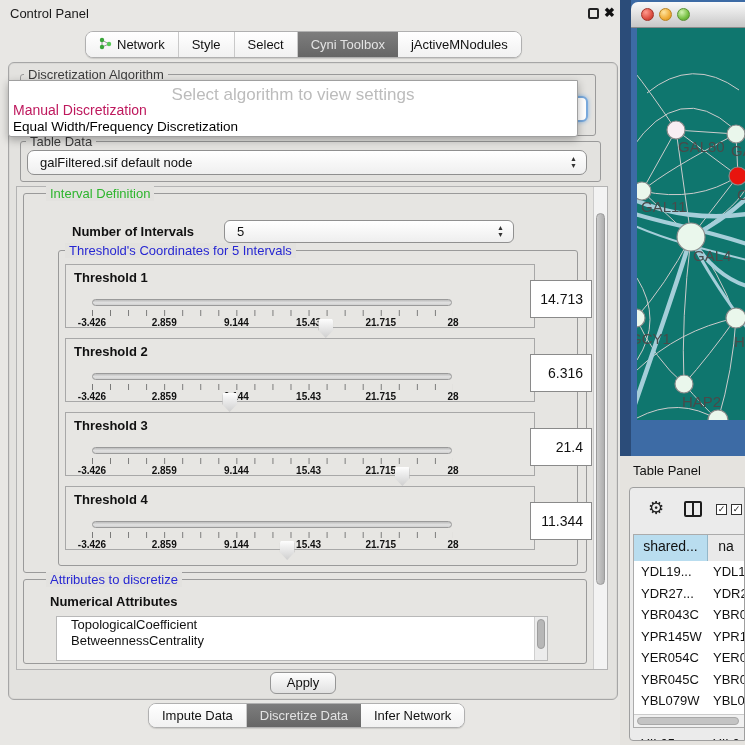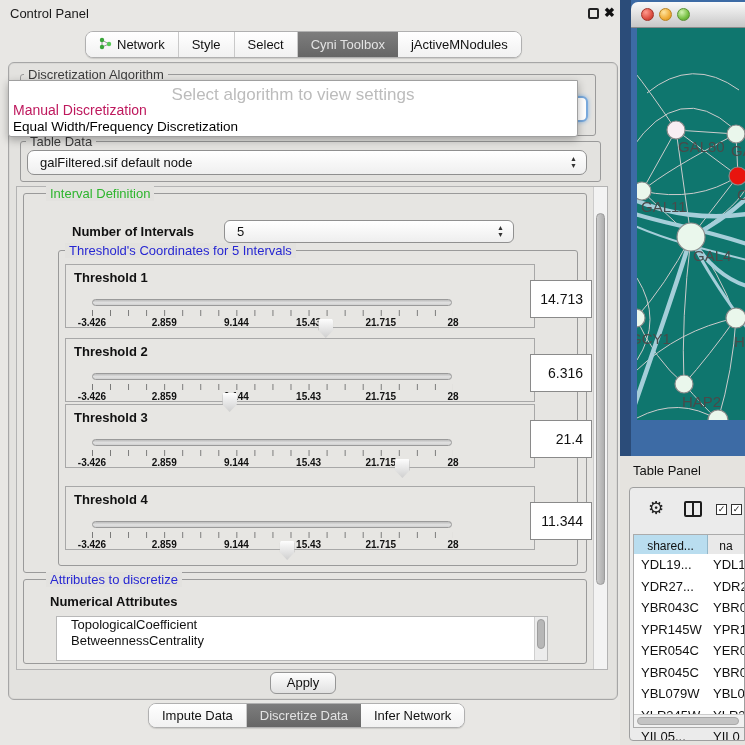--- a/index.html
+++ b/index.html
@@ -85,21 +85,21 @@
 
   .tp-area { position:absolute; left:620px; top:456px; width:125px; height:289px; background:#e5e3df; }
   .tp-title { position:absolute; left:13px; top:7px; font-size:13px; color:#111; }
   .tp-panel { position:absolute; left:9px; top:31px; width:116px; height:254px; background:#ebebeb; border:1px solid #9f9f9f; border-radius:4px 0 0 4px; overflow:hidden; }
   .gear-icon { position:absolute; left:18px; top:9px; font-size:18px; color:#222; font-family:"DejaVu Sans", sans-serif; }
   .split-icon { position:absolute; left:54px; top:13px; width:18px; height:16px; border:2px solid #1c1c1c; border-radius:2px; }
   .split-icon:before { content:""; position:absolute; left:6px; top:0; width:2px; height:12px; background:#1c1c1c; }
   .chk { position:absolute; top:16px; width:11px; height:11px; border:1.5px solid #333; background:#fff; font-size:9px; line-height:9px; text-align:center; color:#111; font-family:"DejaVu Sans", sans-serif; }
   .chk1 { left:86px; } .chk2 { left:101px; }
   .tp-table { position:absolute; left:3px; top:46px; right:0; height:194px; background:#fff; border:1px solid #ababab; border-right:none; }
-  .tp-header { display:flex; height:19px; font-size:12px; color:#111; }
+  .tp-header { display:flex; height:26px; font-size:14px; color:#111; }
   .tp-h1 { width:74px; background:#b9ddef; border-right:1px solid #93b7c9; text-align:center; line-height:22px; }
   .tp-h2 { flex:1; background:#e9e9e9; text-align:center; line-height:22px; overflow:hidden; }
   .tp-row { display:flex; height:21.5px; font-size:13px; color:#111; }
   .tp-c1 { width:74px; padding-left:7px; line-height:21.5px; white-space:nowrap; overflow:hidden; }
   .tp-c2 { flex:1; padding-left:5px; line-height:21.5px; white-space:nowrap; overflow:hidden; }
   .hscroll { position:absolute; left:0; right:0; bottom:0; height:13px; background:#f1f1f1; border-top:1px solid #cccccc; }
   .hscroll .thumb { position:absolute; left:3px; right:5px; top:2px; height:8px; background:#c4c4c4; border:1px solid #a8a8a8; border-radius:5px; }
 
   .net-tab-icon { display:inline-block; }
 </style>
@@ -210,21 +210,21 @@
             <span class="tl tl0">-3.426</span>
             <span class="tl tl1">2.859</span>
             <span class="tl tl2">9.144</span>
             <span class="tl tl3">15.43</span>
             <span class="tl tl4">21.715</span>
             <span class="tl tl5">28</span>
           </div>
           <div class="valbox">6.316</div>
         </div>
 
-        <div class="thr-panel" style="top:153px;text-decoration:underline;">
+        <div class="thr-panel" style="top:161px;text-decoration:underline;">
           <div class="thr-label">Threshold 3</div>
           <div class="track"></div>
           <div class="thumb-rail">
               <div class="thumbp" style="left: 79%;"></div>
             </div>
           <div class="ticks"></div>
           <div class="ticklabels">
             <span class="tl tl0">-3.426</span>
             <span class="tl tl1">2.859</span>
             <span class="tl tl2">9.144</span>

